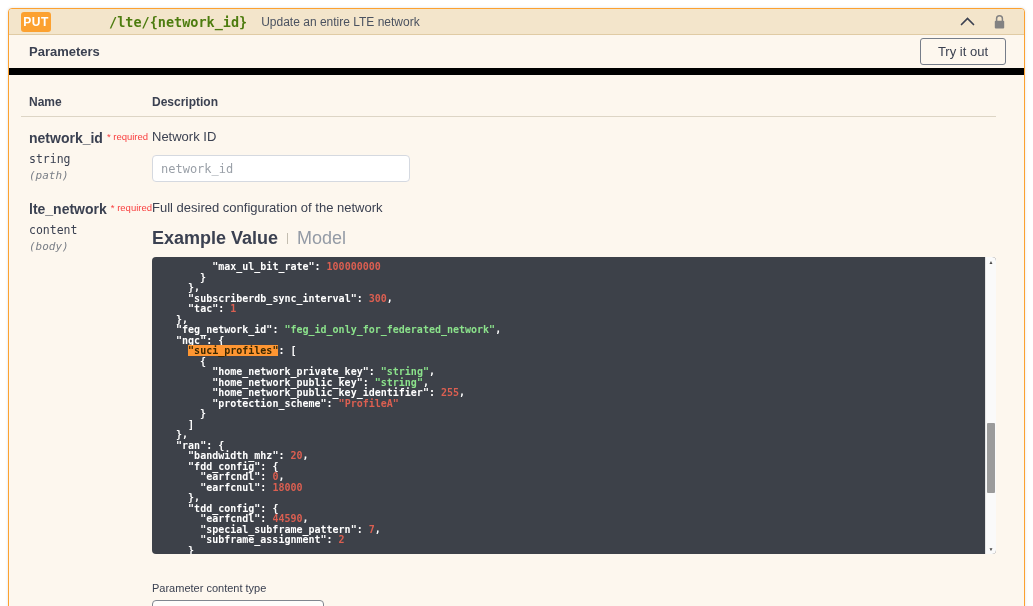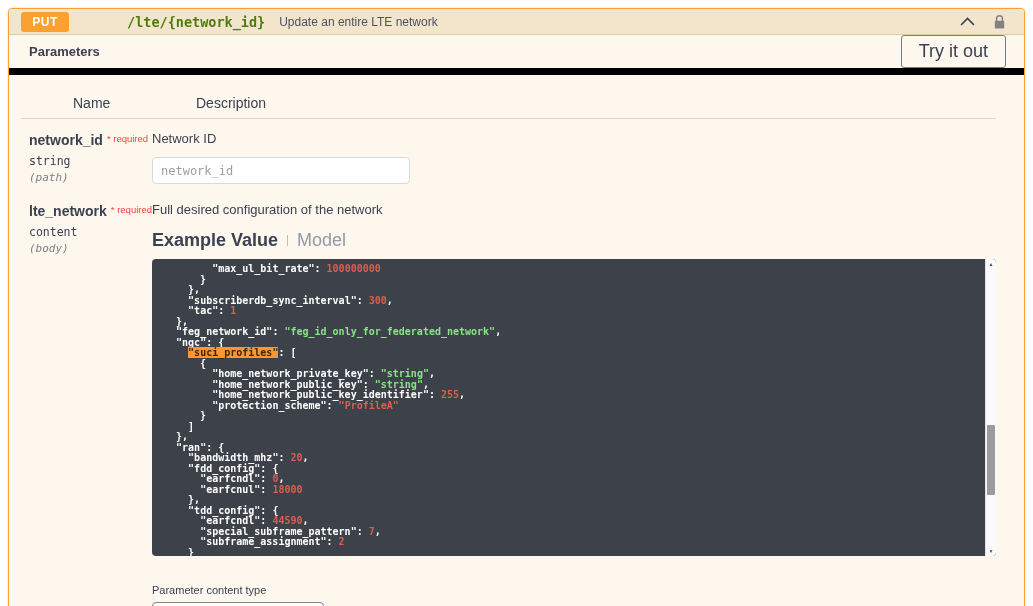--- a/index.html
+++ b/index.html
@@ -12,41 +12,41 @@
     border:1px solid var(--method,#fca130);border-radius:4px;background:#fdf7ee;
     height:660px;overflow:hidden;box-shadow:0 0 3px rgba(0,0,0,.12);
   }
   
   .opblock-summary{
     display:flex;align-items:center;gap:10px;padding:3px 12px;height:26px;
     background:#f3e5cb;border-bottom:1px solid #e0cba4;cursor:pointer;box-sizing:border-box;
   }
   .method-badge{
     background:var(--method,#fca130);color:#fff;font-weight:bold;font-size:12px;
-    padding:3px 10px;border-radius:3px;min-width:28px;text-align:center;letter-spacing:.5px;
+    padding:3px 1px;border-radius:3px;min-width:28px;text-align:center;letter-spacing:.5px;
   }
   .path{font-family:"DejaVu Sans Mono", monospace;font-weight:bold;font-size:13.5px;color:#4d7c0f;margin-left:48px;}
   .summary-desc{font-size:12px;color:#4a5260;margin-left:4px;text-align:right;}
   .summary-right{margin-left:auto;display:flex;align-items:center;gap:18px;padding-right:6px;}
   .icon-btn{display:inline-flex;align-items:center;cursor:pointer;background:none;border:none;padding:0;}
   
   .params-header{
     display:flex;align-items:center;justify-content:space-between;
     padding:8px 18px 8px 20px;height:40px;box-sizing:border-box;
     border-bottom:7px solid #000000;
   }
   .params-title{font-size:13px;font-weight:bold;color:#3b4151;}
   .tryout-btn{
     background:transparent;border:1px solid #767d89;border-radius:3px;color:#3b4151;
-    font-size:18px;font-family:"Liberation Sans",sans-serif;padding:5px 17px;cursor:pointer;
+    font-size:13px;font-family:"Liberation Sans",sans-serif;padding:5px 17px;cursor:pointer;
   }
   
   .table-wrap{padding:20px 28px 0 12px;}
   .thead{display:grid;grid-template-columns:123px 1fr;border-bottom:1px solid #ddd5c5;padding:0 0 7px 8px;}
-  .th{font-size:14px;font-weight:normal;color:#3b4151;margin-left:44px;}
+  .th{font-size:12px;font-weight:bold;color:#3b4151;}
   .prow{display:grid;grid-template-columns:123px 1fr;padding-left:8px;}
   .prow.first{margin-top:12px;}
   .prow.second{margin-top:18px;}
   .pname{font-size:14px;font-weight:bold;color:#3b4151;}
   .prequired{font-size:9.5px;color:var(--required,#f93e3e);margin-left:4px;position:relative;top:-3px;font-weight:normal;text-align:right;}
   .ptype{font-family:"DejaVu Sans Mono", monospace;font-size:11.5px;margin-top:5px;color:#3b4151;}
   .ploc{font-family:"DejaVu Sans Mono", monospace;font-size:11px;font-style:italic;color:#7a7f87;margin-top:3px;}
   .pdesc{font-size:13px;color:#3b4151;}
   .param-input{
     margin-top:11px;width:240px;height:25px;border:1px solid #d5d9e0;border-radius:4px;background:#fff;

